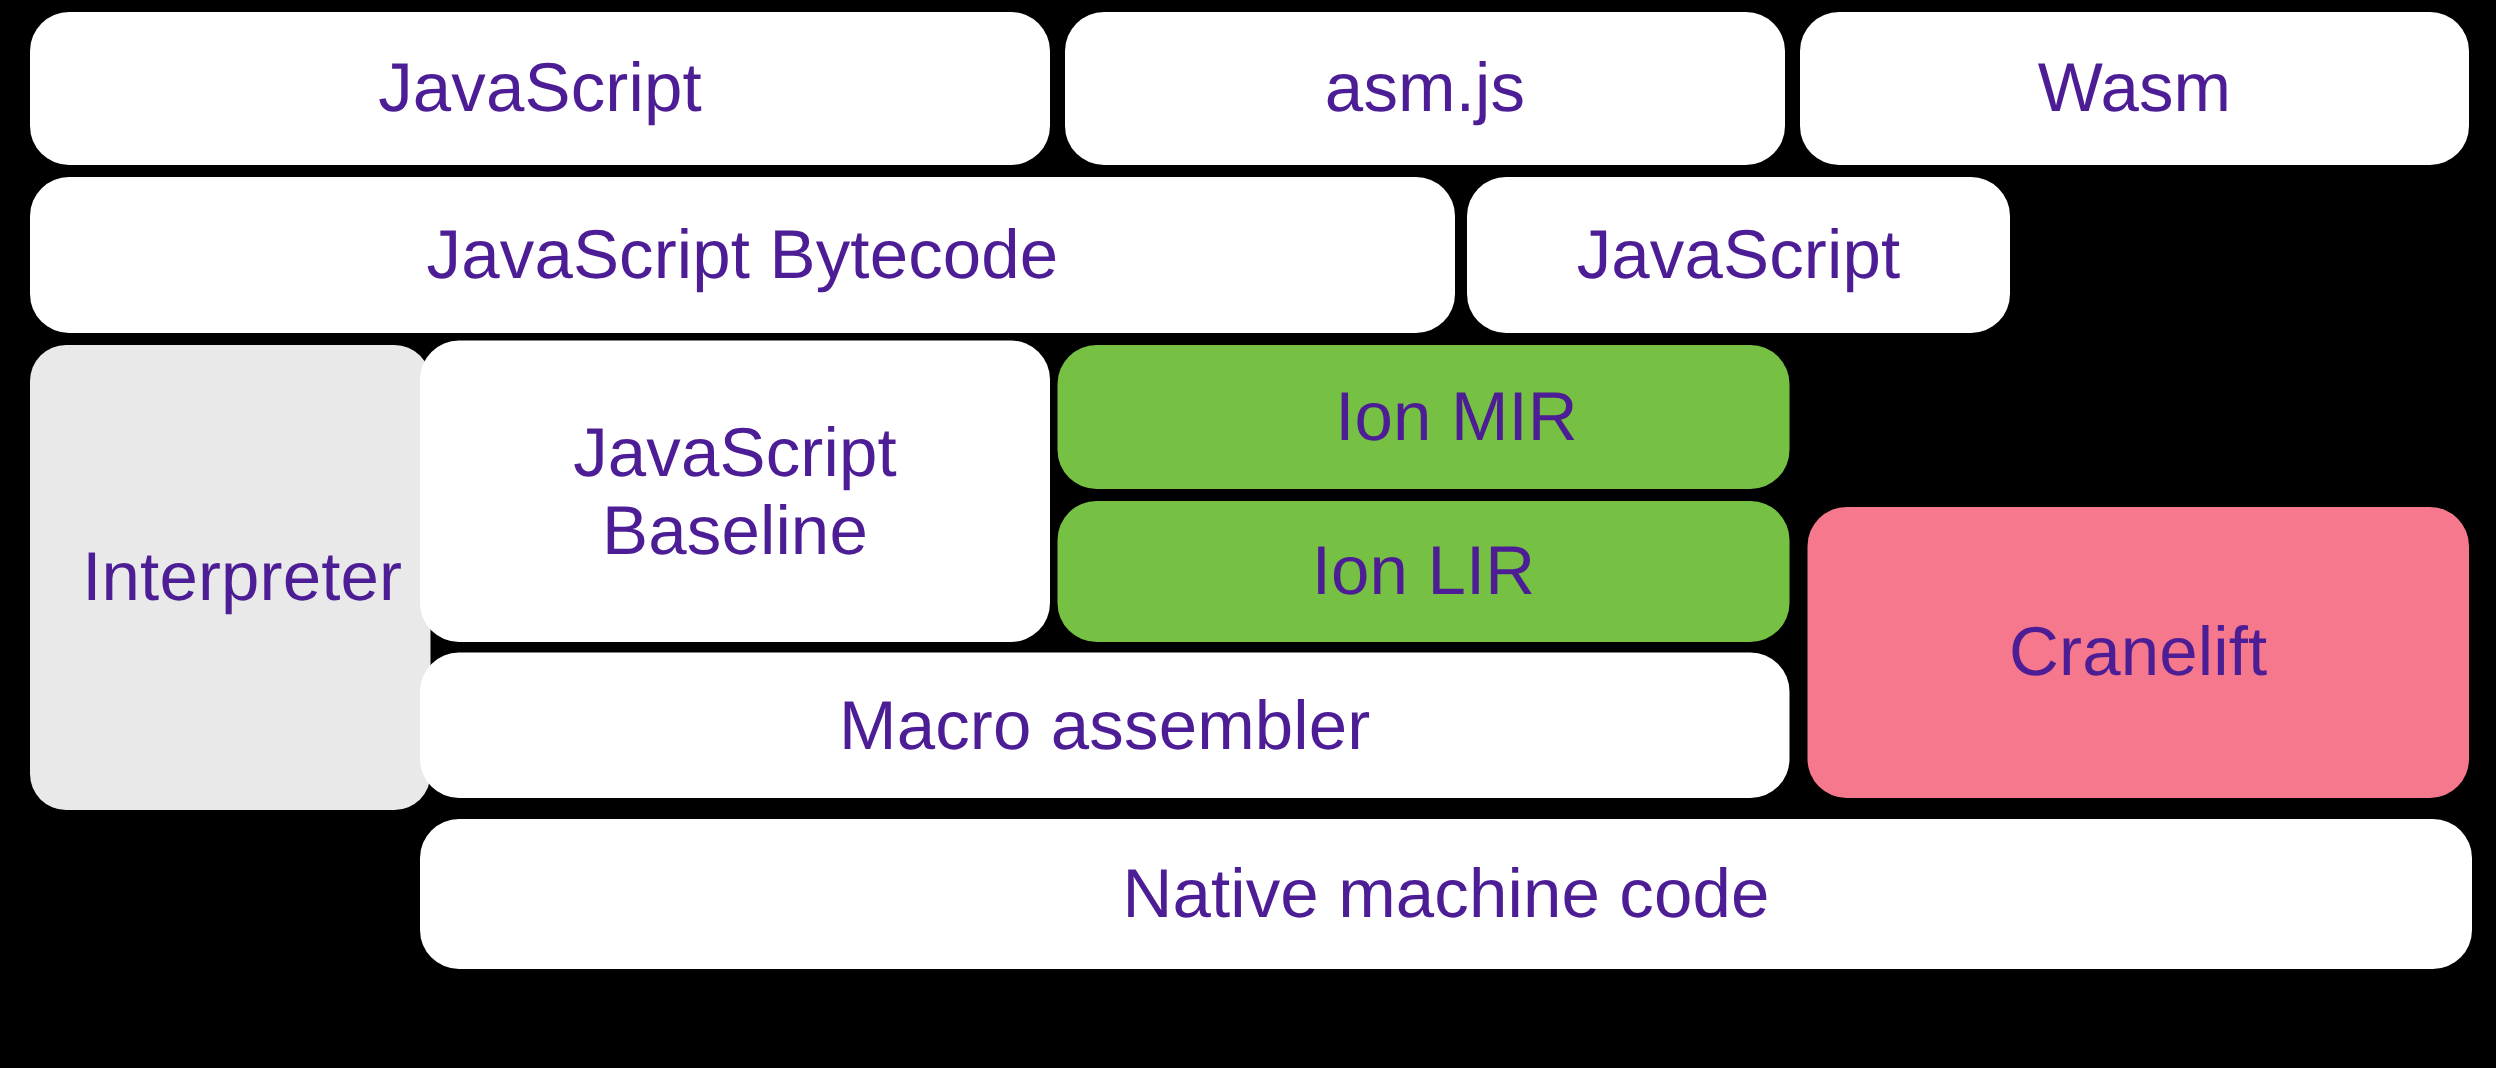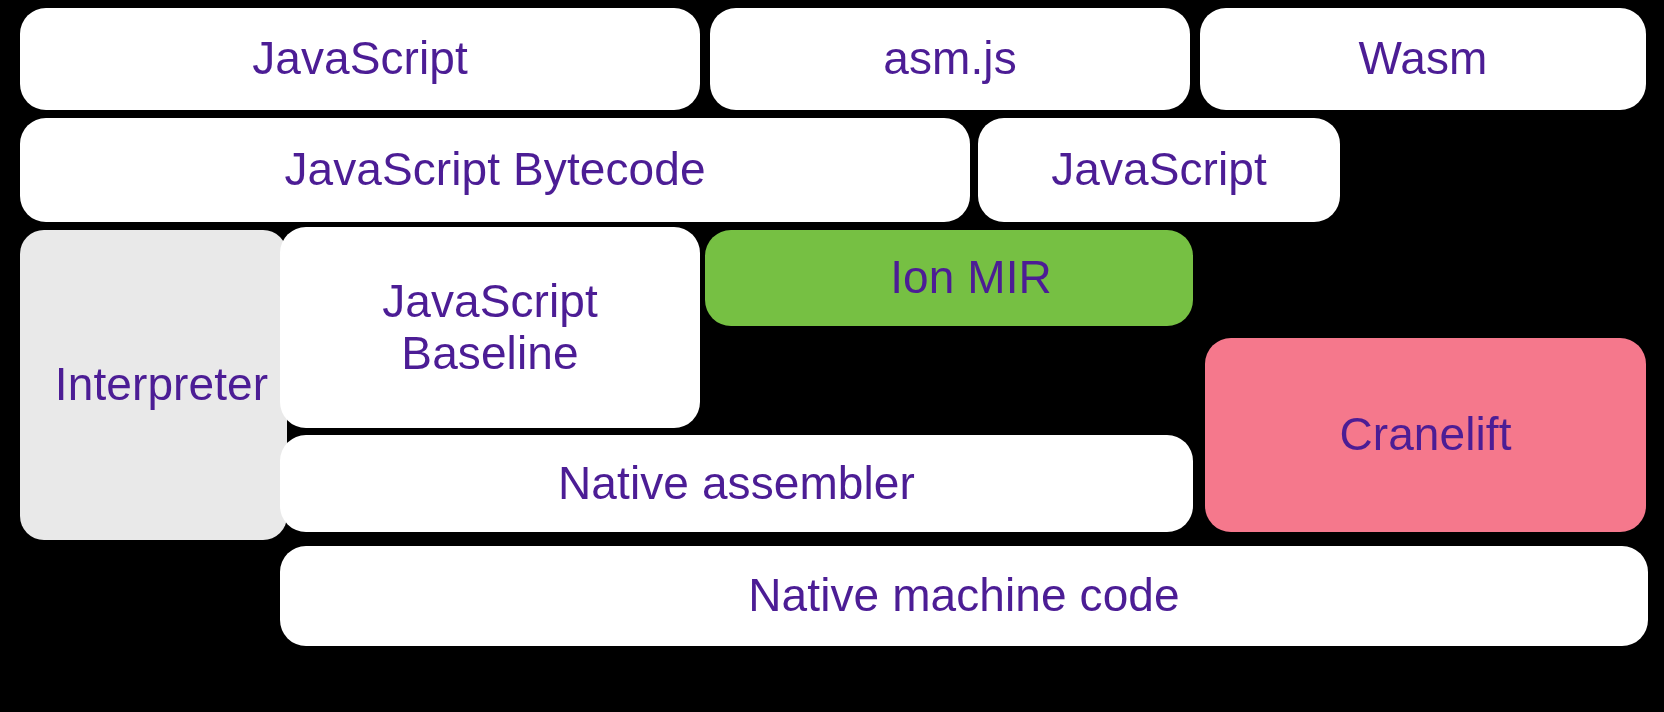--- a/index.html
+++ b/index.html
@@ -97,23 +97,26 @@
 
   <div class="node fill-white" id="n-js-baseline">
     <span class="node-label">JavaScript
 Baseline</span>
   </div>
 
   <div class="node fill-green" id="n-ion-mir">
     <span class="node-label">Ion MIR</span>
   </div>
 
+  <div class="node fill-green" id="n-ion-lir">
+    <span class="node-label">Ion LIR</span>
+  </div>
 
   <div class="node fill-white" id="n-macro-assembler">
-    <span class="node-label">Native assembler</span>
+    <span class="node-label">Macro assembler</span>
   </div>
 
   <div class="node fill-white" id="n-native-code">
     <span class="node-label">Native machine code</span>
   </div>
 
   <div class="node fill-pink" id="n-cranelift">
     <span class="node-label">Cranelift</span>
   </div>
 

